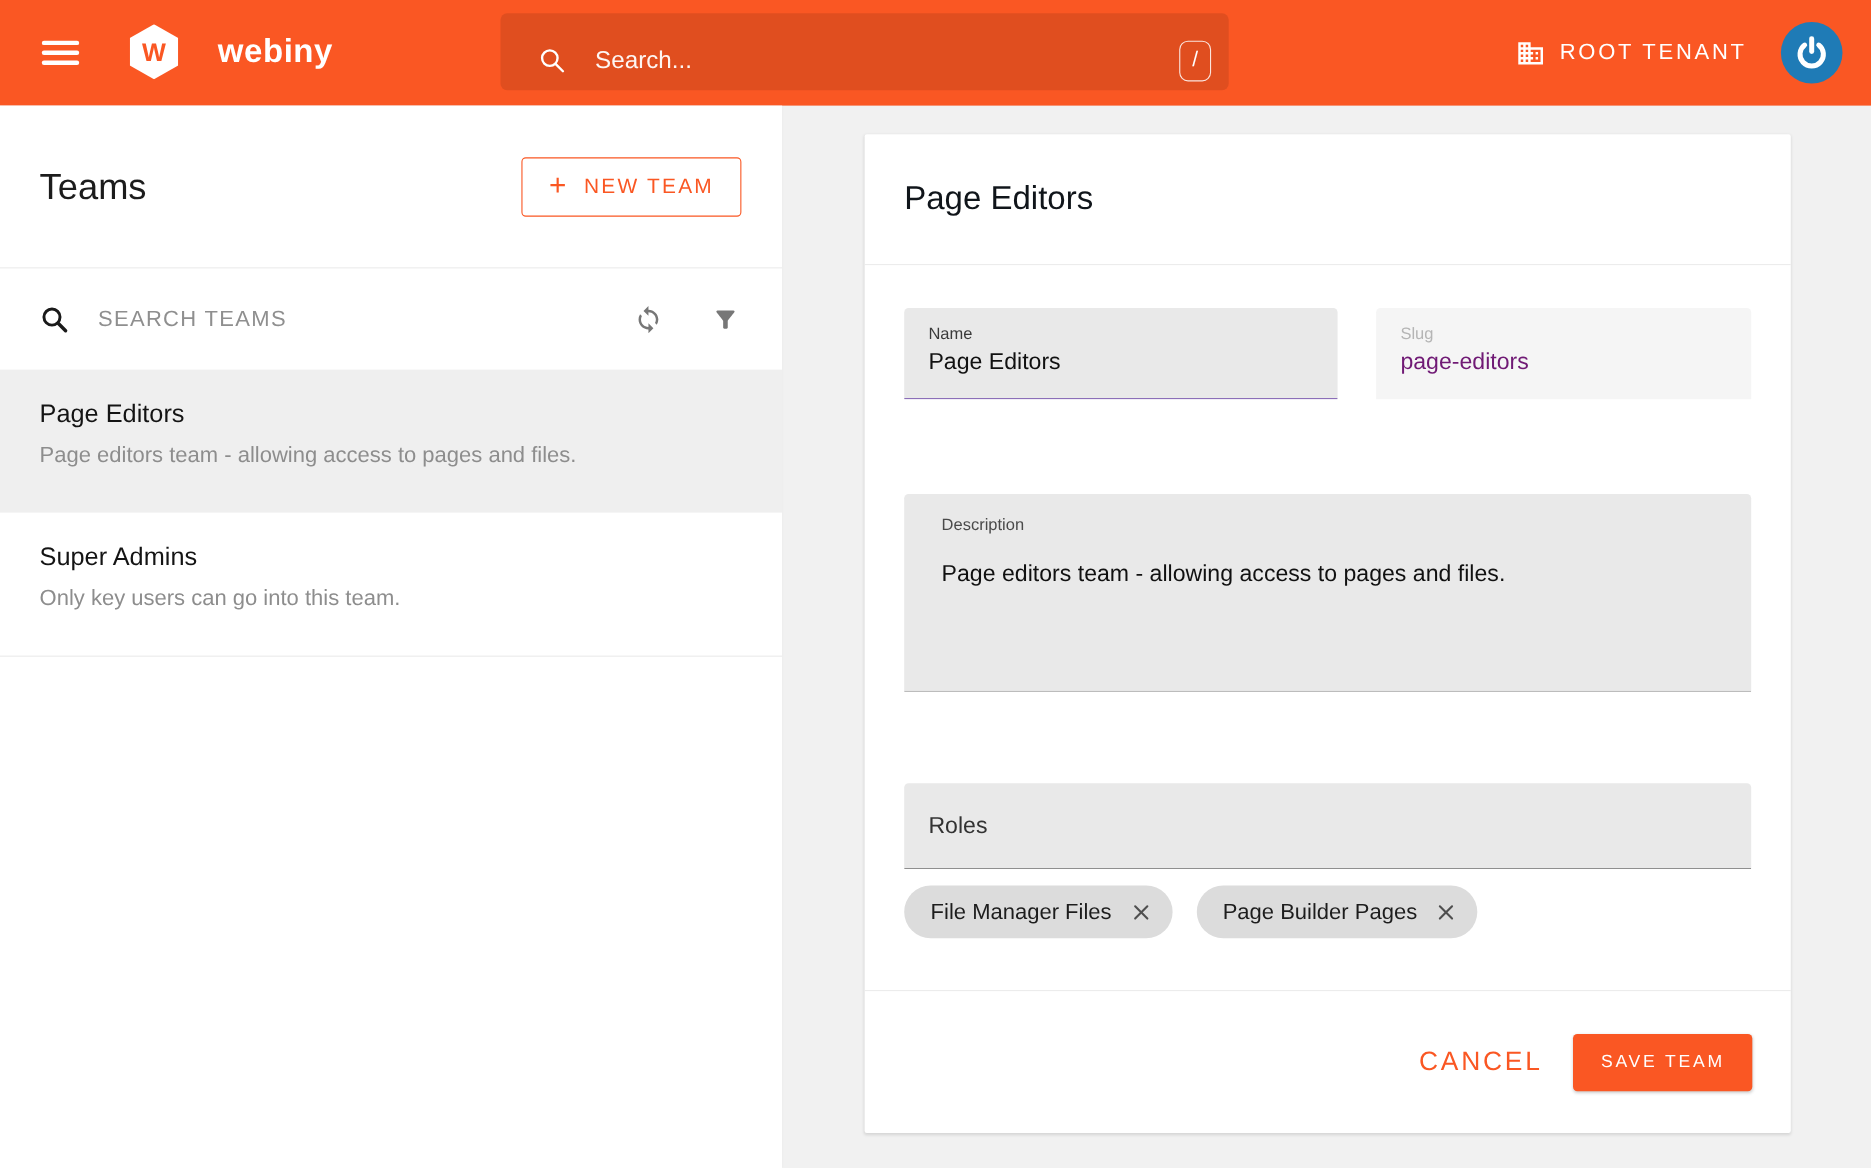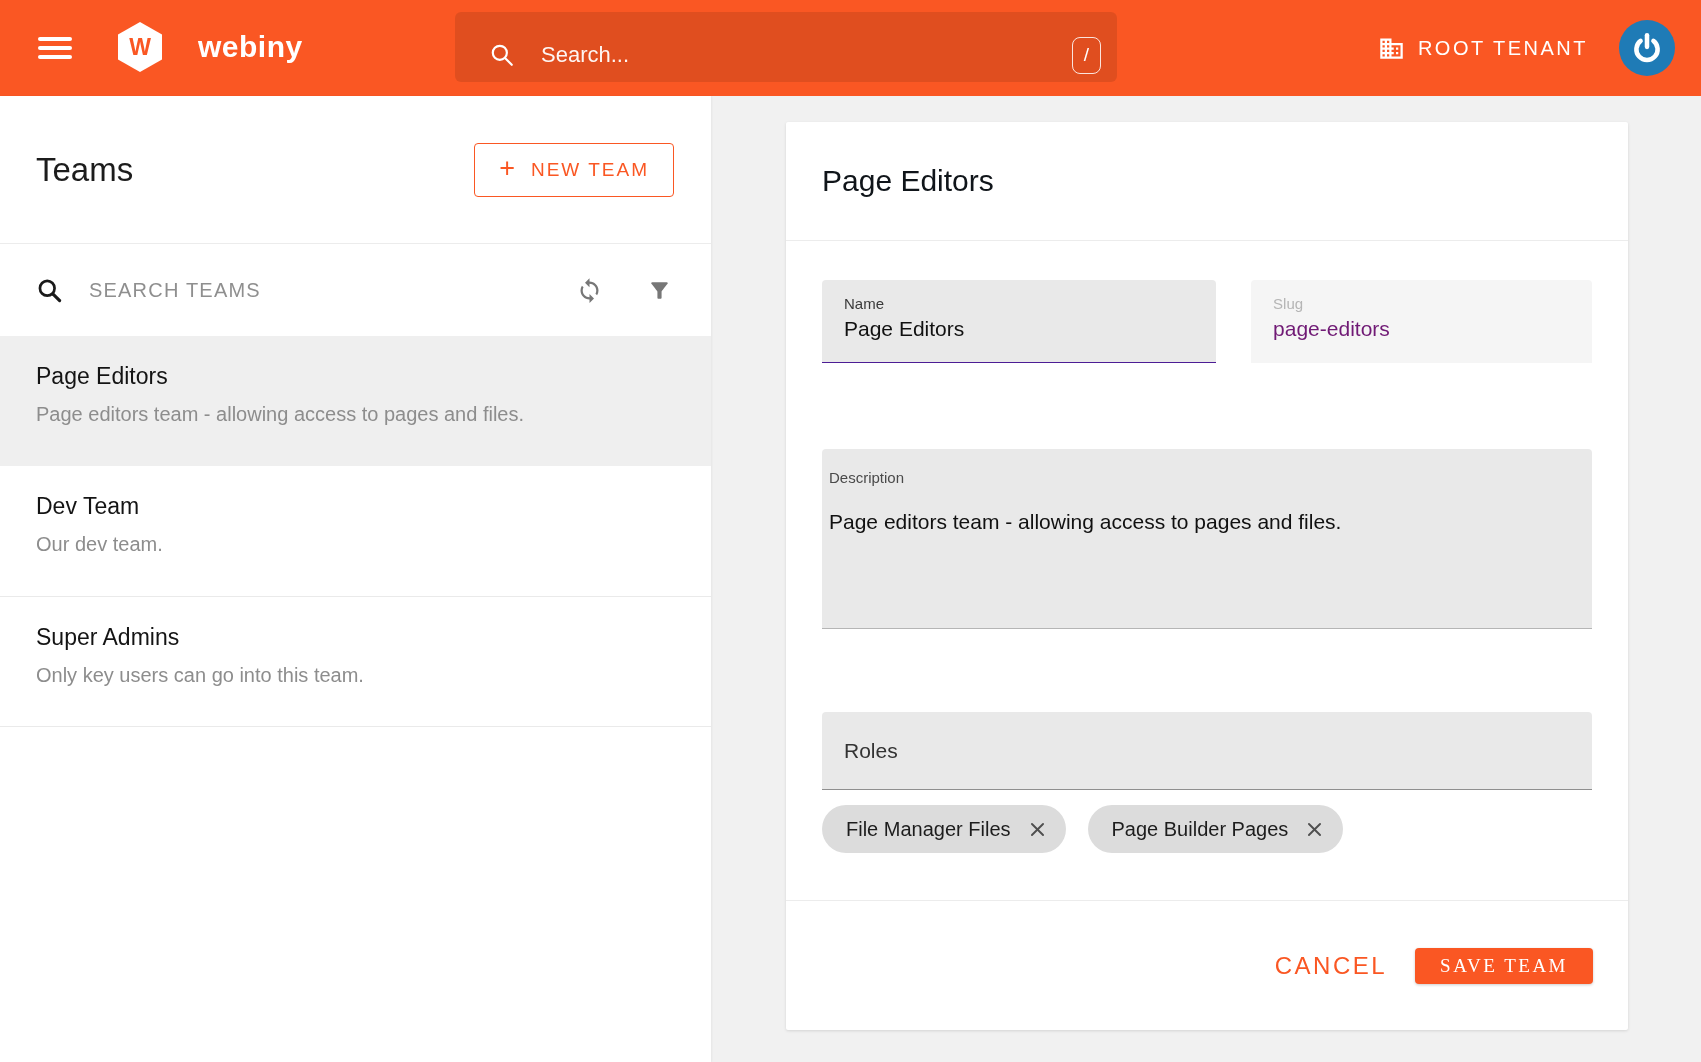--- a/index.html
+++ b/index.html
@@ -86,41 +86,41 @@
   .fieldrow { display:flex; gap:35px; }
   .field { background:#e9e9e9; border-radius:4px 4px 0 0; padding:15px 22px 0 22px; }
   .field-name  { width:426px; height:83px; border-bottom:1px solid #4c1d95; }
   .field-slug  { width:368px; height:83px; background:#f5f5f5; }
   .f-label { font-size:15px; color:#3a3a3a; }
   .field-slug .f-label { color:#b5b5b5; }
   .f-input { display:block; width:100%; margin-top:5px; border:none; outline:none; background:transparent;
     font-size:21px; color:#111; font-family:inherit; padding:0; }
   .field-slug .f-input { color:#701a75; }
 
-  .field-desc { margin-top:86px; height:180px; padding:20px 22px 0 7px; border-bottom:1px solid #b5b5b5; }
+  .field-desc { margin-top:86px; height:180px; padding:20px 22px 0 34px; border-bottom:1px solid #b5b5b5; }
   .field-desc .f-label { color:#4a4a4a; }
   .field-desc textarea { display:block; width:100%; height:120px; margin-top:22px; border:none; outline:none;
     background:transparent; resize:none; font-size:21px; color:#111; font-family:inherit; line-height:1.35; }
 
   .field-roles { margin-top:83px; height:78px; border-bottom:1px solid #8f8f8f;
     display:flex; align-items:center; padding:0 22px; cursor:text; }
   .roles-label { font-size:21px; color:#333; }
 
   .chips { margin-top:15px; display:flex; gap:22px; }
   .chip { height:48px; border-radius:24px; background:#dcdcdc; display:flex; align-items:center;
     padding:0 19px 0 24px; gap:17px; font-size:20px; color:#1d1d1d; }
   .chip-x { display:flex; cursor:pointer; }
 
   .card-footer { flex:0 0 130px; border-top:1px solid #ececec; display:flex; align-items:center;
     justify-content:flex-end; padding-right:35px; }
   .btn-text { border:none; background:none; color:#fa5723; font-size:24px; letter-spacing:2.5px;
     cursor:pointer; font-family:inherit; padding:0 14px; }
-  .btn-primary { margin-left:14px; height:36px; padding:0 25px; background:#fa5723; color:#fff;
-    border:none; border-radius:4px; font-size:19px; letter-spacing:2.5px; cursor:pointer;
-    font-family:Liberation Serif, serif; box-shadow:0 1px 3px rgba(0,0,0,.2); }
+  .btn-primary { margin-left:14px; height:52px; padding:0 25px; background:#fa5723; color:#fff;
+    border:none; border-radius:4px; font-size:16px; letter-spacing:2.5px; cursor:pointer;
+    font-family:Liberation Sans, sans-serif; box-shadow:0 1px 3px rgba(0,0,0,.2); }
 </style>
 </head>
 <body>
 
 <div class="page">
 
   <header class="topbar">
     <div class="hamburger">
       <span></span>
         <span></span>
@@ -188,24 +188,20 @@
           </svg>
         </button>
       </div>
 
       <div class="team-list">
         <div class="team-item selected">
           <div class="team-name">Page Editors</div>
           <div class="team-desc">Page editors team - allowing access to pages and files.</div>
         </div>
         <div class="team-item">
-          <div class="team-name">Dev Team</div>
-          <div class="team-desc">Our dev team.</div>
-        </div>
-        <div class="team-item">
           <div class="team-name">Super Admins</div>
           <div class="team-desc">Only key users can go into this team.</div>
         </div>
       </div>
     </aside>
 
     <section class="rightpanel">
       <div class="card">
 
         <div class="card-header">

